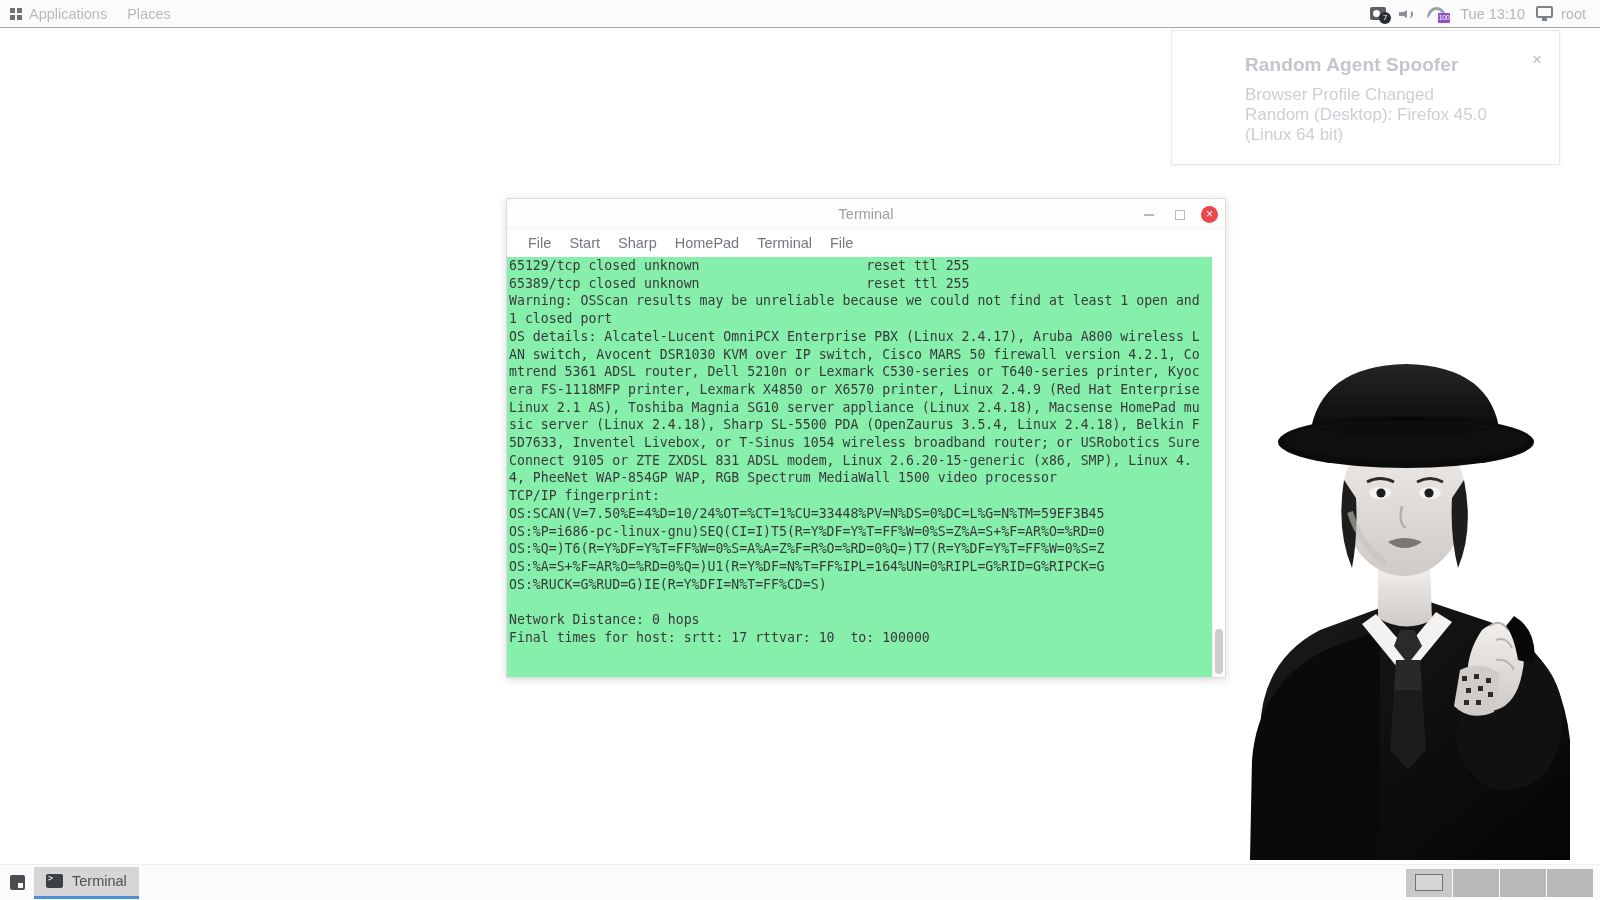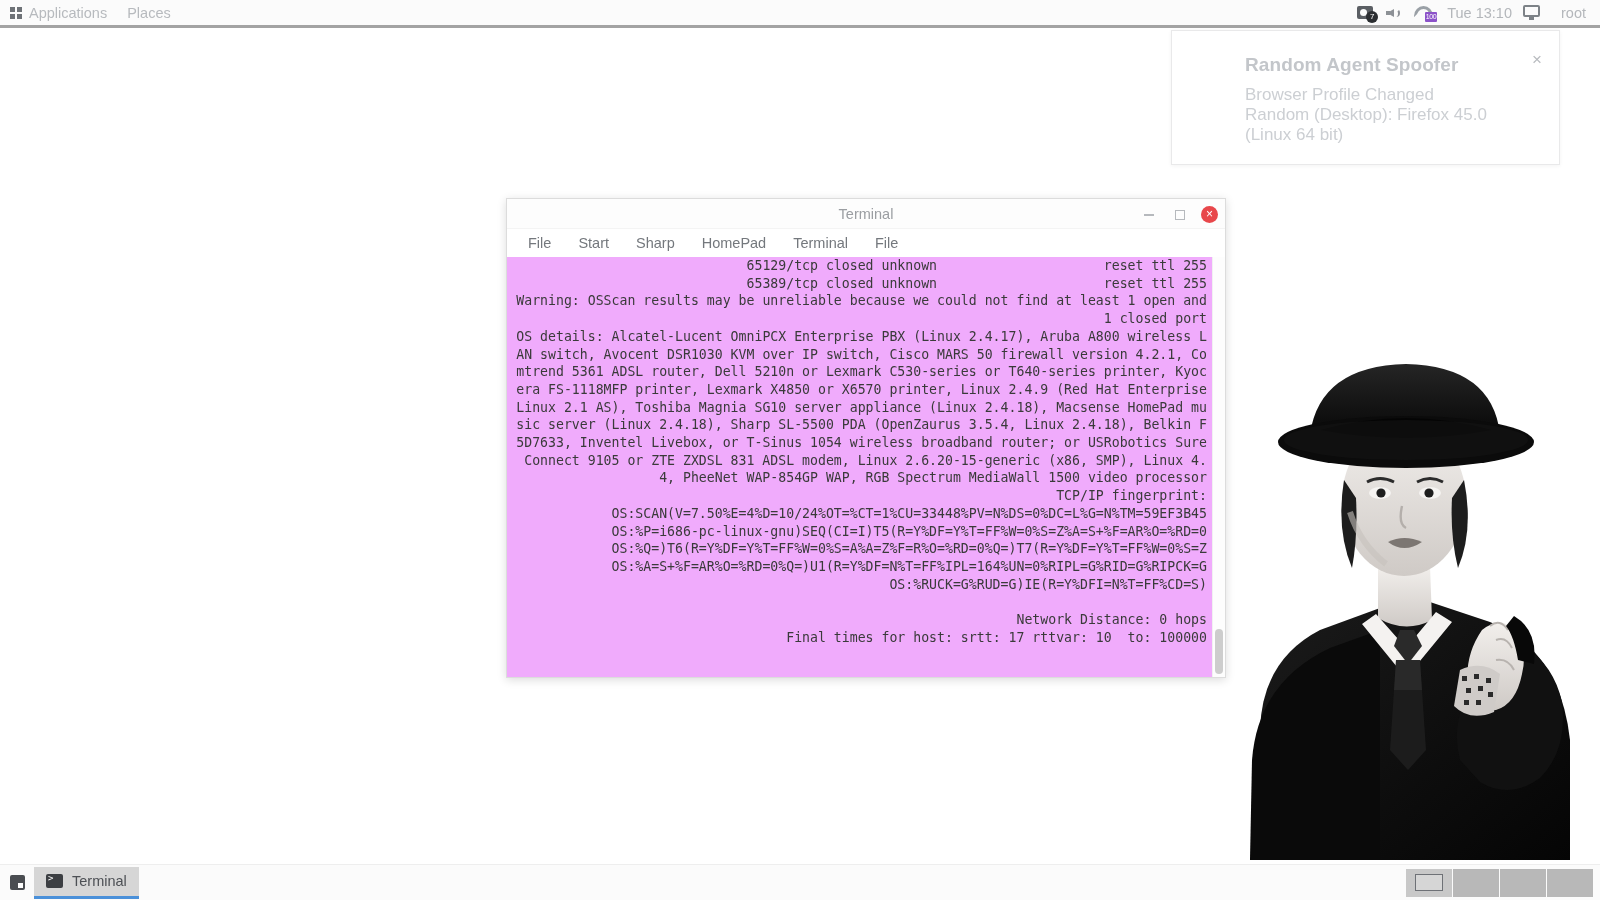--- a/index.html
+++ b/index.html
@@ -17,21 +17,21 @@
   }
 
   
   #top-panel {
     position: absolute; top: 0; left: 0;
     width: 1600px; height: 28px;
     background: #fbfbfb;
     display: flex; align-items: center;
     font-size: 14.5px;
     color: #b9bcc0;
-    border-bottom: 3px solid #a3a3a3;
+    border-bottom: 1px solid #a3a3a3;
     z-index: 40;
   }
   .panel-btn {
     display: flex; align-items: center; gap: 7px;
     height: 28px; padding: 0 10px;
     color: #b7babe;
     white-space: nowrap;
   }
   .apps-grid {
     display: grid;
@@ -191,35 +191,34 @@
     display: flex; align-items: center; justify-content: center;
   }
   .wc-close span {
     color: #fff; font-size: 12px; line-height: 1;
     font-family: "Liberation Sans", sans-serif;
     transform: translateY(-0.5px);
   }
   #menubar {
     height: 28px; flex: 0 0 28px;
     display: flex; align-items: center;
-    padding-left: 12px; gap: 9px;
+    padding-left: 12px; gap: 0px;
     background: #ffffff;
   }
   .menu-item {
     padding: 2px 9px;
     font-size: 14.5px;
     color: #74787d;
     cursor: pointer;
   }
   #term-body {
     flex: 1 1 auto;
     position: relative;
-    background: #f0abfc;
+    background: #86efac;
     overflow: hidden;
-    text-align: right;
   }
   #term-text {
     position: absolute;
     left: 2px; top: 0px; right: 18px;
     font-family: "DejaVu Sans Mono", "Liberation Mono", monospace;
     font-size: 13.2px;
     line-height: 17.7px;
     color: #3a3a3a;
     white-space: pre-wrap;
     word-break: break-all;
@@ -424,21 +423,21 @@
           <span class="arc"></span>
           <span class="num">100</span>
         </span>
       </span>
       <span class="tray-item">Tue 13:10</span>
       <span class="tray-item">
         <span class="icon-monitor">
           <span class="scr"></span>
             <span class="stand"></span>
         </span>
-        <span style="margin-left:19px">root</span>
+        <span style="margin-left:6px">root</span>
       </span>
     </div>
   </div>
 
   <div id="notification">
     <div id="notif-title">Random Agent Spoofer</div>
     <div id="notif-body">Browser Profile Changed
 Random (Desktop): Firefox 45.0 (Linux 64 bit)</div>
     <div id="notif-close">×</div>
   </div>

